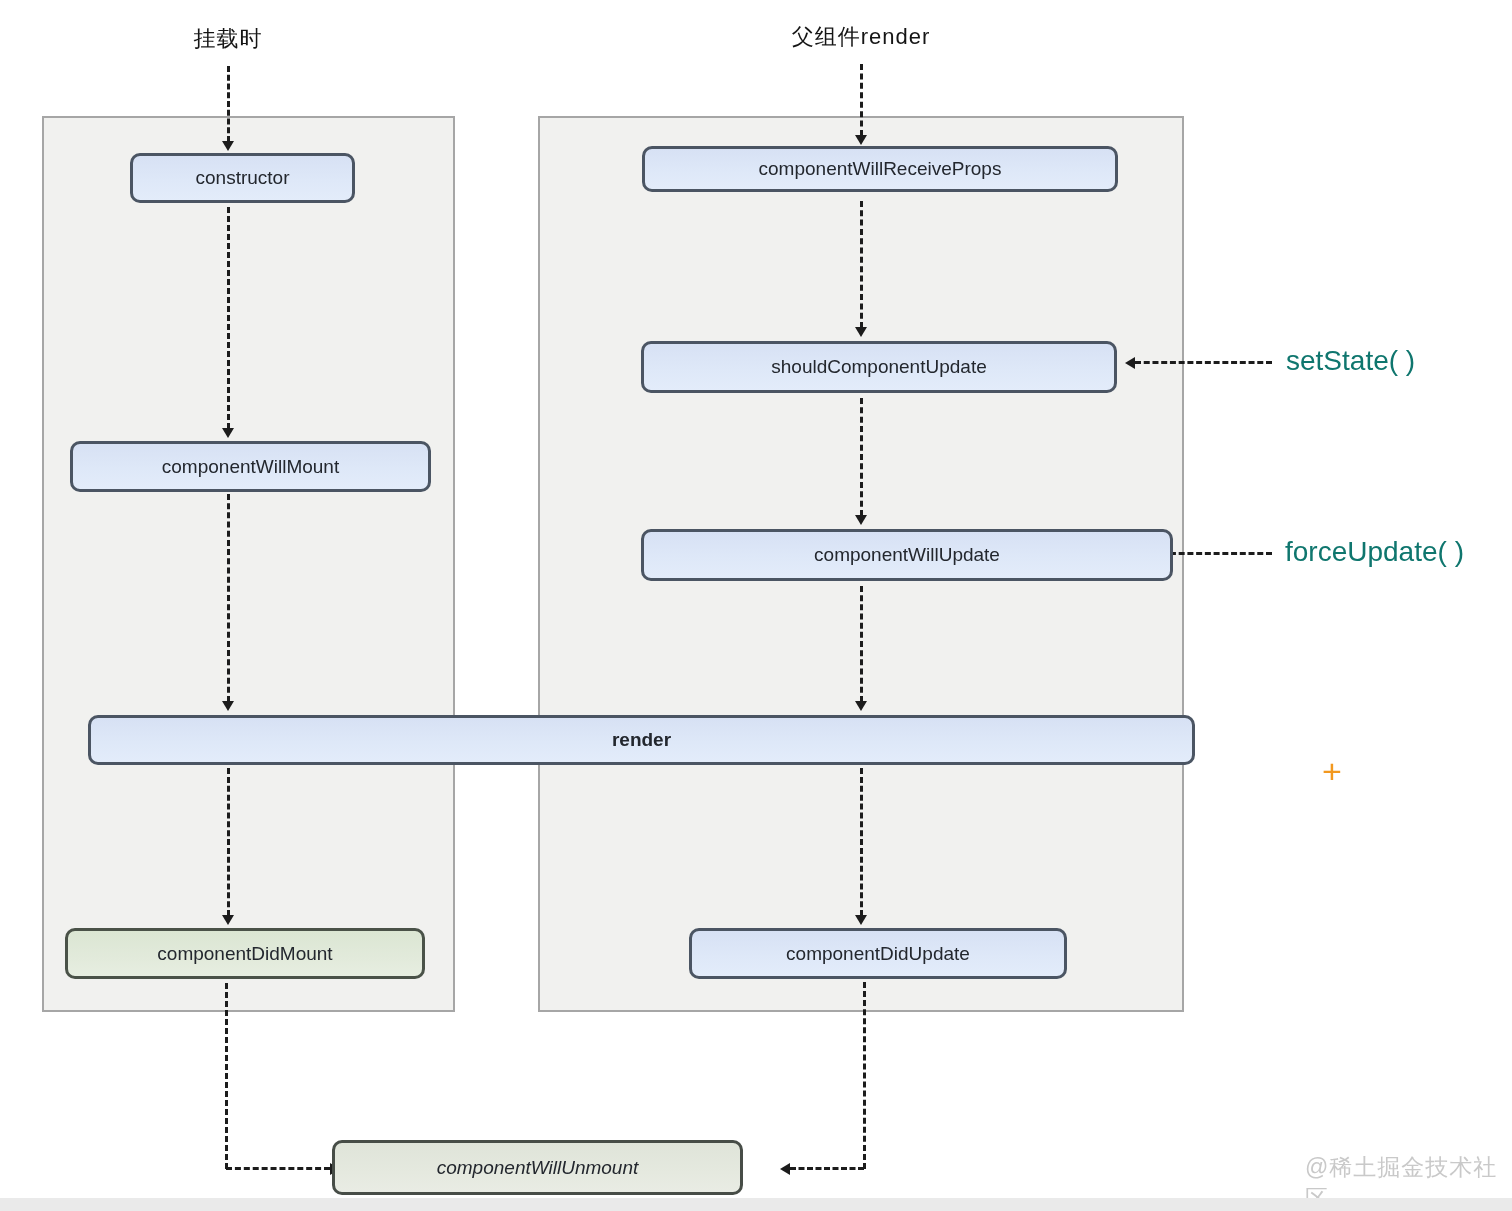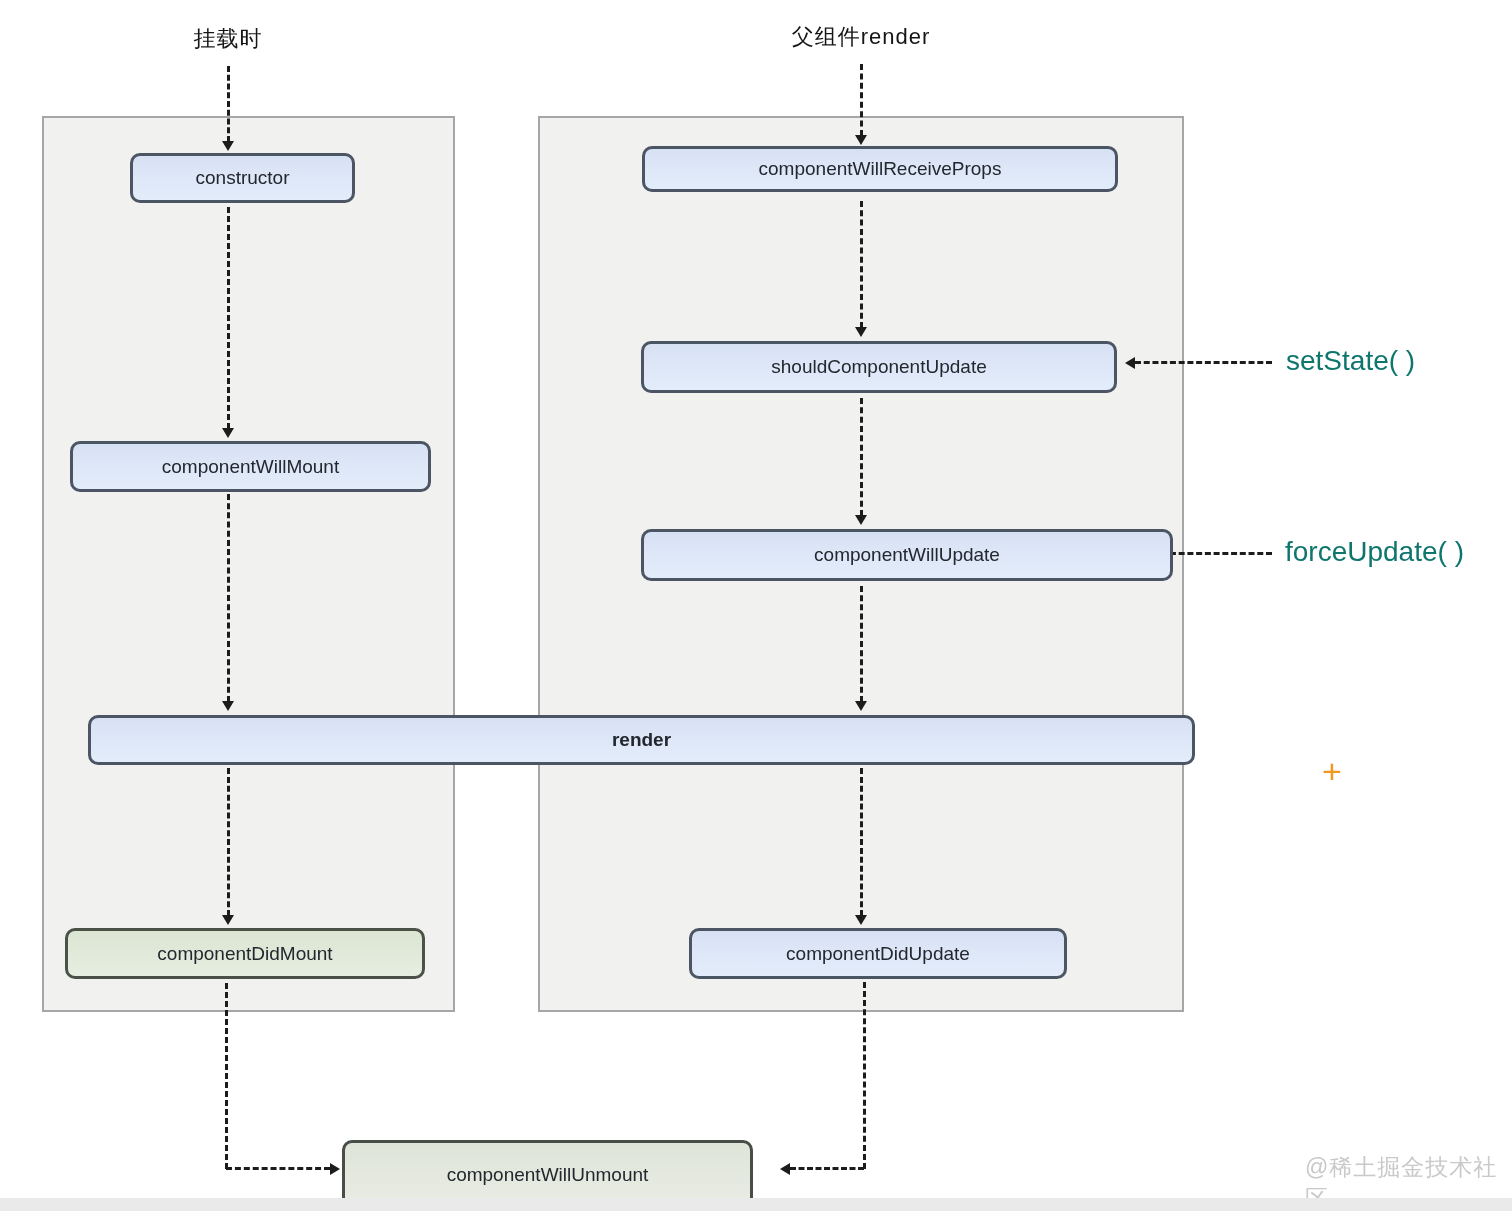--- a/index.html
+++ b/index.html
@@ -115,19 +115,19 @@
   <div class="node" style="left:70px; top:441px; width:361px; height:51px;">componentWillMount</div>
   <div class="node green" style="left:65px; top:928px; width:360px; height:51px;">componentDidMount</div>
 
   <div class="node" style="left:642px; top:146px; width:476px; height:46px;">componentWillReceiveProps</div>
   <div class="node" style="left:641px; top:341px; width:476px; height:52px;">shouldComponentUpdate</div>
   <div class="node" style="left:641px; top:529px; width:532px; height:52px;">componentWillUpdate</div>
   <div class="node" style="left:689px; top:928px; width:378px; height:51px;">componentDidUpdate</div>
 
   <div class="node bold" style="left:62px; top:715px; width:1107px; height:50px;margin-left:26px;">render</div>
 
-  <div class="node sage" style="left:342px; top:1140px; width:411px; height:70px;">componentWillUnmount</div>
+  <div class="node sage" style="left:332px; top:1140px; width:411px; height:55px;font-style:italic;">componentWillUnmount</div>
 
   <div class="plus-mark" style="left:1322px; top:752px;">+</div>
   <div class="watermark" style="left:1305px; top:1152px;">@稀土掘金技术社区</div>
   <div class="bottom-band"></div>
 
 </div>
 
 </body></html>

